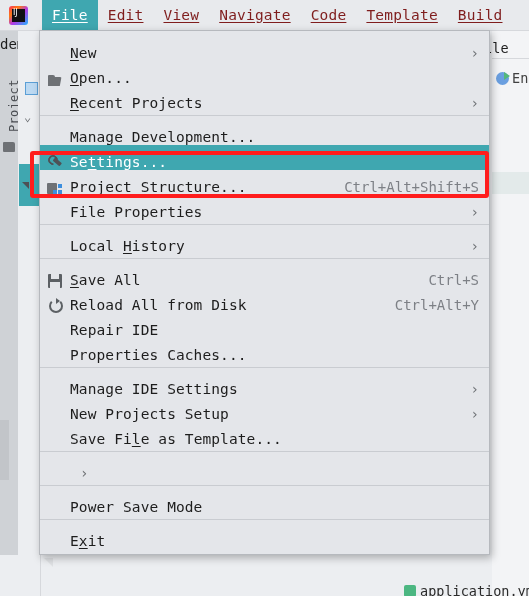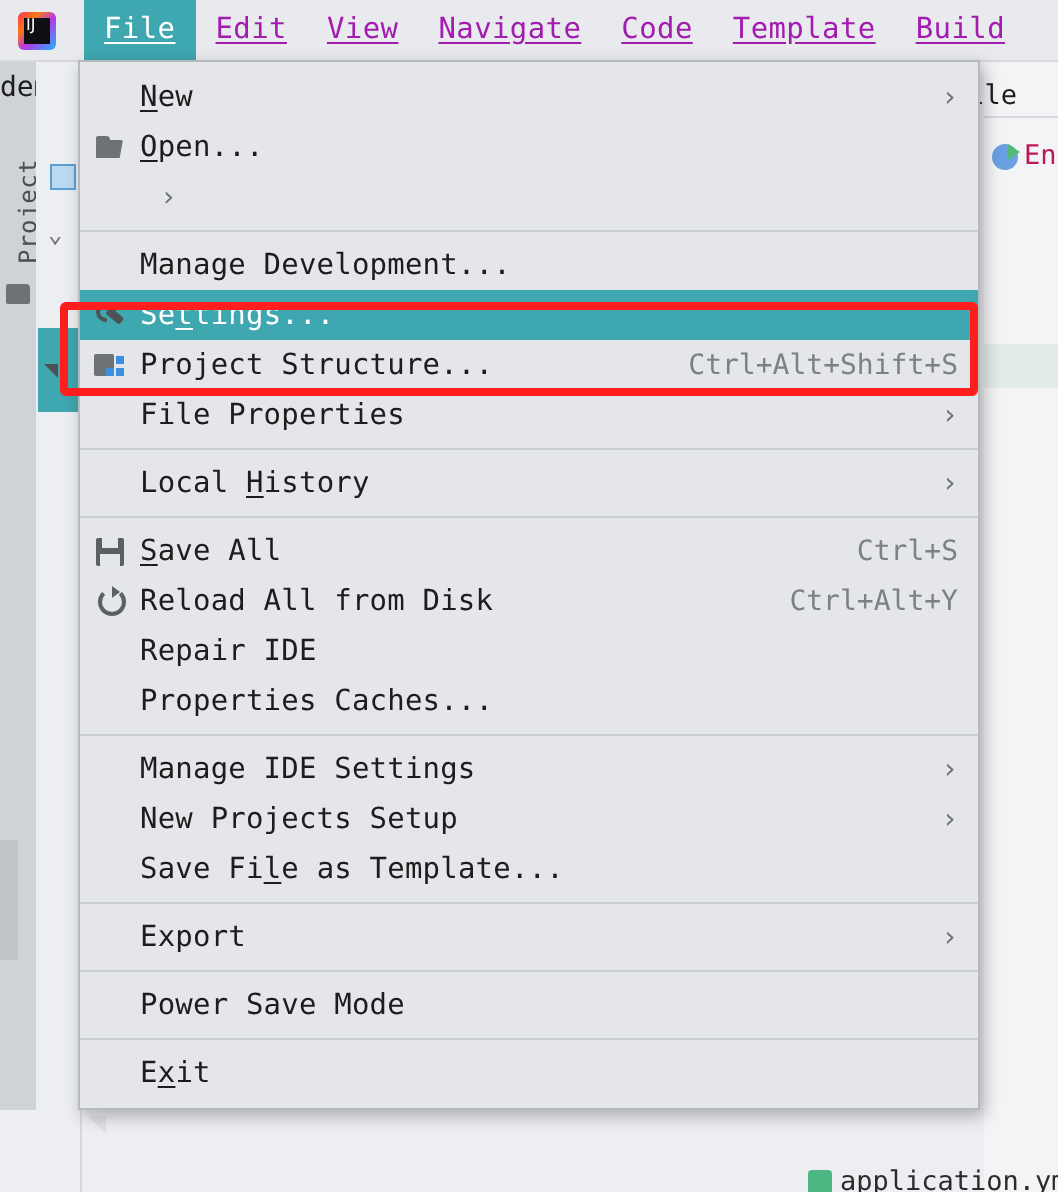--- a/index.html
+++ b/index.html
@@ -15,21 +15,21 @@
   
   #ide-bg{position:absolute;inset:0;}
   .menubar{position:absolute;left:0;top:0;width:529px;height:30px;background:#e8eaed;border-bottom:1px solid #d6d8dc;}
   .ij-logo{position:absolute;left:9px;top:6px;width:19px;height:19px;border-radius:3px;
     background:
       linear-gradient(135deg,#fe315d 0%,#f97a12 28%,#b339e6 55%,#1fb6ff 100%);
     overflow:hidden;}
   .ij-logo .inner{position:absolute;left:3px;top:3px;width:13px;height:13px;background:#0f0f13;}
   .ij-logo .inner:after{content:"IJ";position:absolute;left:1px;top:-1px;color:#fff;font-size:8px;font-family:"DejaVu Sans",sans-serif;}
   .menu-items{position:absolute;left:42px;top:0;height:30px;display:flex;align-items:stretch;}
-  .menu-top{display:flex;align-items:center;padding:0 10px;height:30px;font-size:14.5px;letter-spacing:.2px;color:#a21caf;}
+  .menu-top{display:flex;align-items:center;padding:0 10px;height:30px;font-size:14.5px;letter-spacing:.2px;color:#7f1d1d;}
   .menu-top.active{background:#3fa7b0;color:#ffffff;align-items:center;}
   .mn{text-decoration:underline;text-underline-offset:2px;}
 
   
   .left-strip{position:absolute;left:0;top:30px;width:18px;height:566px;background:#cfd2d6;}
   .left-strip .vlabel{position:absolute;left:-21px;top:60px;width:70px;transform:rotate(-90deg);
      font-size:12px;color:#4a4d52;letter-spacing:.3px;}
   .left-strip .vicon{position:absolute;left:3px;top:112px;width:12px;height:10px;background:#6e7175;border-radius:1px 2px 1px 1px;}
   .proj-name{position:absolute;left:0px;top:36px;font-size:14px;color:#1d1d1d;}
   .tree-pane{position:absolute;left:18px;top:30px;width:22px;height:566px;background:#eceef1;border-right:1px solid #d6d8dc;}
@@ -39,38 +39,38 @@
   .sel-arrow{position:absolute;left:22px;top:182px;width:0;height:0;border-left:7px solid transparent;border-top:7px solid #4d5055;}
   .left-scroll{position:absolute;left:0;top:420px;width:9px;height:60px;background:#c2c5c9;}
 
   
   .edit-bg{position:absolute;left:492px;top:30px;width:37px;height:566px;background:#f3f4f6;}
   .breadcrumb{position:absolute;left:476px;top:40px;font-size:13.5px;color:#1d1d1d;white-space:nowrap;}
   .tabline{position:absolute;left:492px;top:58px;width:37px;height:1px;background:#d6d8dc;}
   .tab-item{position:absolute;left:496px;top:70px;display:flex;align-items:center;gap:3px;white-space:nowrap;}
   .tab-icon{width:13px;height:13px;border-radius:50%;background:#6a9fe0;position:relative;flex:none;}
   .tab-icon:after{content:"";position:absolute;left:8px;top:0px;width:0;height:0;border-left:6px solid #53b87a;border-top:4px solid transparent;border-bottom:4px solid transparent;}
-  .tab-label{color:#be185d;font-size:13.5px;}
+  .tab-label{color:#404040;font-size:13.5px;}
   .gutter{position:absolute;left:492px;top:88px;width:37px;height:508px;}
   .hl-line{position:absolute;left:492px;width:37px;height:22px;background:#e3eaea;}
   .appyml{position:absolute;left:404px;top:583px;display:flex;align-items:center;gap:4px;}
   .yml-icon{width:12px;height:12px;background:#4cb782;border-radius:2px;flex:none;}
   .yml-text{font-size:13.5px;color:#2b2b2b;}
   .bot-strip{position:absolute;left:0;top:555px;width:40px;height:41px;background:#eceef1;}
   .bot-arrow{position:absolute;left:44px;top:558px;width:0;height:0;border-left:9px solid transparent;border-top:9px solid #dfe1e4;}
 
   
   .dropdown{
     position:absolute;left:39px;top:30px;width:451px;
     background:#e4e6ea;border:1px solid #b6b9be;
     box-shadow:2px 3px 8px rgba(0,0,0,.28);
     padding:5px 0 5px 0;
     box-sizing:border-box;
   }
-  .mi{position:relative;display:flex;align-items:center;height:25px;padding:0 10px 0 0;box-sizing:border-box;}
+  .mi{position:relative;display:flex;align-items:flex-end;height:25px;padding:0 10px 0 0;box-sizing:border-box;}
   .mi .ic{width:30px;min-width:30px;display:flex;align-items:center;justify-content:center;}
   .mi .lbl{flex:1;font-size:14.5px;color:#1d1d1d;white-space:nowrap;letter-spacing:.1px;}
   .mi .acc{font-size:14px;color:#7d8086;padding-left:14px;white-space:nowrap;}
   .mi .arw{color:#6e7175;font-size:14px;padding-left:10px;}
   .mi.sel{background:#3fa7b0;}
   .mi.sel .lbl{color:#ffffff;}
   .mi.sel .acc{color:#ffffff;}
   .sep{height:1px;background:#c9ccd1;margin:4px 0;}
   .mn2{text-decoration:underline;text-underline-offset:2px;}
 
@@ -177,20 +177,21 @@
       <span class="arw">›</span>
     </div>
     <div class="mi">
       <span class="ic">
         <span class="ico-folder"></span>
       </span>
       <span class="lbl"><span class="mn2">O</span>pen...</span>
     </div>
     <div class="mi">
       <span class="ic"></span>
+      <span class="lbl"><span class="mn2">R</span>ecent Projects</span>
       <span class="arw">›</span>
     </div>
     <div class="sep"></div>
     <div class="mi">
       <span class="ic"></span>
       <span class="lbl">Manage Development...</span>
     </div>
     <div class="mi sel">
       <span class="ic">
         <span class="ico-wrench"></span>
@@ -253,21 +254,20 @@
       <span class="lbl">New Projects Setup</span>
       <span class="arw">›</span>
     </div>
     <div class="mi">
       <span class="ic"></span>
       <span class="lbl">Save Fi<span class="mn2">l</span>e as Template...</span>
     </div>
     <div class="sep"></div>
     <div class="mi">
       <span class="ic"></span>
-      <span class="lbl">Export</span>
       <span class="arw">›</span>
     </div>
     <div class="sep"></div>
     <div class="mi">
       <span class="ic"></span>
       <span class="lbl">Power Save Mode</span>
     </div>
     <div class="sep"></div>
     <div class="mi">
       <span class="ic"></span>

